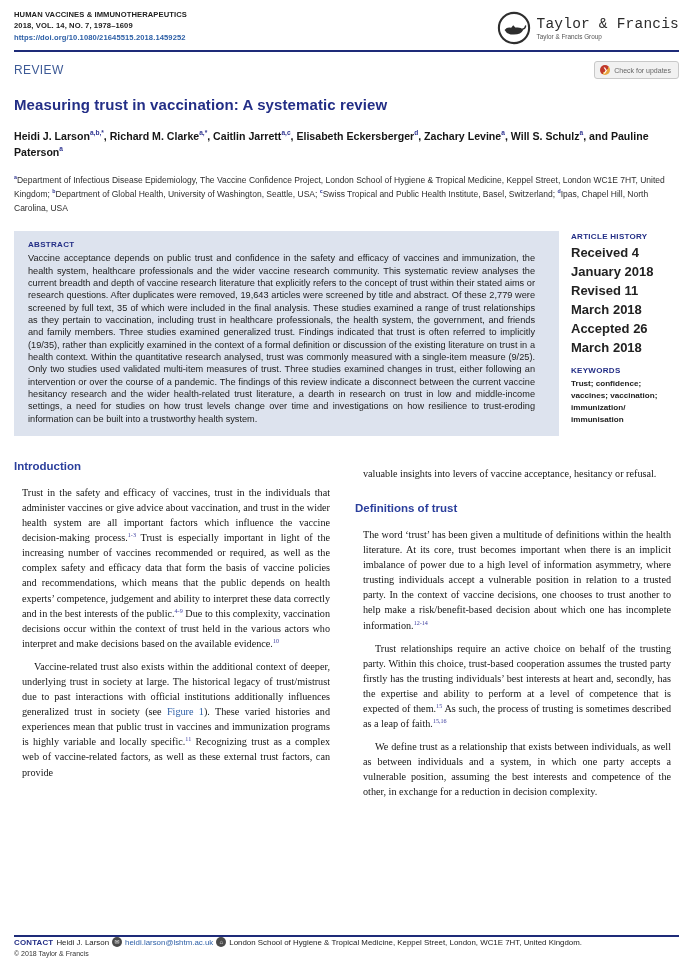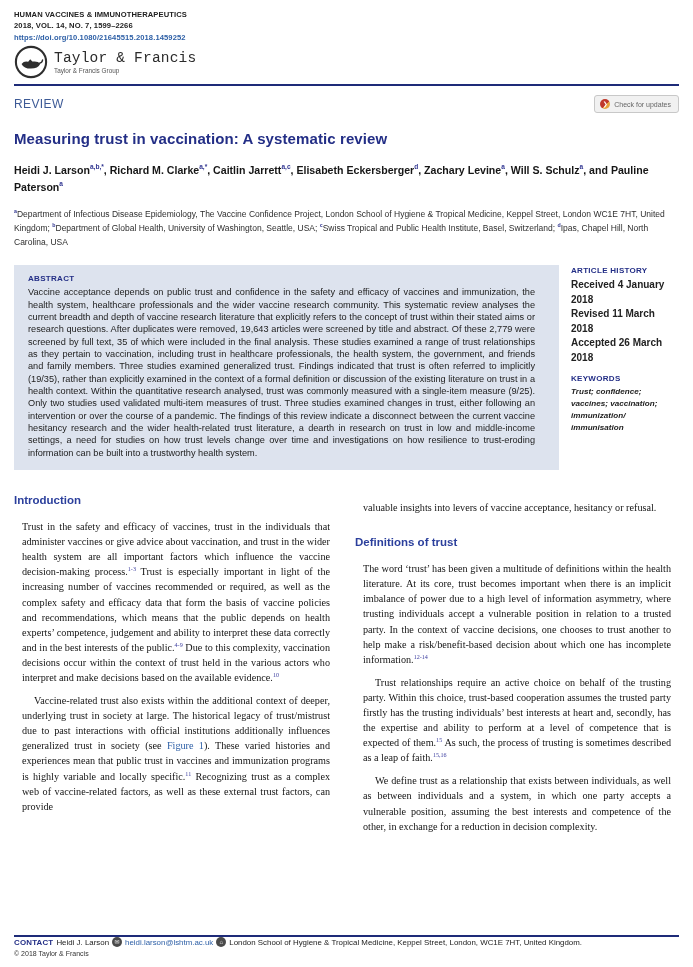--- a/index.html
+++ b/index.html
@@ -1,21 +1,21 @@
 <!DOCTYPE html>
 <html><head>
 <meta charset="utf-8">
 <style>
   * { margin:0; padding:0; box-sizing:border-box; }
   html,body { background:#ffffff; }
   body { width:693px; height:967px; overflow:hidden; font-family:"Liberation Sans",sans-serif; color:#1a1a1a; }
   .page { position:relative; width:693px; height:967px; padding:0 14px; }
 
   
-  .top { display:flex; justify-content:space-between; align-items:flex-start; padding-top:9px;flex-direction:column; }
+  .top { display:flex; justify-content:space-between; align-items:flex-start; padding-top:9px; }
   .pub-meta { font-size:7.6px; font-weight:bold; line-height:1.5; color:#222; letter-spacing:.1px; }
   .pub-meta a { color:#2d5fa6; text-decoration:none; font-weight:bold; cursor:pointer; }
   .brand { display:flex; align-items:center; gap:6px; margin-top:2px; }
   .logo-circle { width:34px; height:34px; flex:0 0 auto; }
   .brand-text .b1 { font-family:Liberation Mono, monospace; font-size:14.5px; color:#2b2b2b; letter-spacing:.2px; }
   .brand-text .b2 { font-size:6.4px; color:#555; margin-top:1px; }
 
   .rule { height:2px; background:#1e2b78; margin-top:5px; }
   .rule.thin { height:1.6px; }
 
@@ -30,23 +30,23 @@
   .authors { margin-top:15px; font-size:10.6px; font-weight:600; color:#161616; line-height:1.5; }
   .authors sup, .affiliations sup { font-size:.62em; color:#2f3490; font-weight:600; }
   .affiliations { margin-top:12px; font-size:8.5px; color:#2e2e2e; line-height:1.6; }
 
   
   .abstract-row { display:flex; margin-top:16px; gap:12px; }
   .abstract-box { width:545px; background:#dde3ee; padding:9px 24px 11px 14px; }
   .sec-label { font-size:8px; font-weight:bold; color:#232e86; letter-spacing:.3px; margin-bottom:3px; }
   .abstract-box p { font-size:9.2px; line-height:1.34; text-align:justify; color:#222; }
   .side { width:108px; padding-top:1px; }
-  .side .hist-line { font-size:10px; font-weight:600; color:#222; line-height:1.45; }
+  .side .hist-line { font-size:13px; font-weight:600; color:#222; line-height:1.45; }
   .side .kw-block { margin-top:9px; }
-  .side .keywords { font-size:8.1px; font-weight:600; color:#222; line-height:1.45;font-style:italic; }
+  .side .keywords { font-size:8.1px; font-weight:600; color:#222; line-height:1.45; }
 
   
   .columns { display:flex; gap:17px; margin-top:22px; height:418px; overflow:hidden; }
   .col { width:324px; font-family:"Liberation Serif",serif; font-size:10.2px; line-height:1.48; text-align:justify; color:#141414; }
   .col h2 { font-family:"Liberation Sans",sans-serif; font-size:11.5px; font-weight:bold; color:#2b3f9c; margin-bottom:10px; text-align:left; }
   .col h2.mt { margin-top:19px; }
   .col p { margin:8px; }
   .col p.indent { text-indent:12px; }
   .col sup.ref { font-size:.6em; color:#3d3fa0; }
   .col p.cont { margin-bottom:0; }
@@ -61,21 +61,21 @@
   .copyright { font-size:7px; color:#333; margin-top:3px; }
 </style>
 </head>
 <body>
 
 <div class="page">
 
   <header class="top">
     <div class="pub-meta">
       <div>HUMAN VACCINES &amp; IMMUNOTHERAPEUTICS</div>
-      <div>2018, VOL. 14, NO. 7, 1599–2266</div>
+      <div>2018, VOL. 14, NO. 7, 1978–1609</div>
       <a>https://doi.org/10.1080/21645515.2018.1459252</a>
     </div>
     <div class="brand">
       <span class="logo-circle">
         <svg viewBox="0 0 36 36" width="34" height="34">
           <circle cx="18" cy="18" r="16" fill="none" stroke="#2e2e2e" stroke-width="2.2"></circle>
           <path d="M8 20 q3 -3.5 7 -2.2 l2.2 -2.6 l2.2 2.4 q5.5 -1 8.5 2.2 q-2.5 5.2 -10 5.2 q-7.5 0 -9.9 -5 z" fill="#2e2e2e"></path>
           <path d="M26.5 19.5 q3.5 -0.8 3.8 -3.8" stroke="#2e2e2e" stroke-width="1.4" fill="none" stroke-linecap="round"></path>
         </svg>
       </span>

